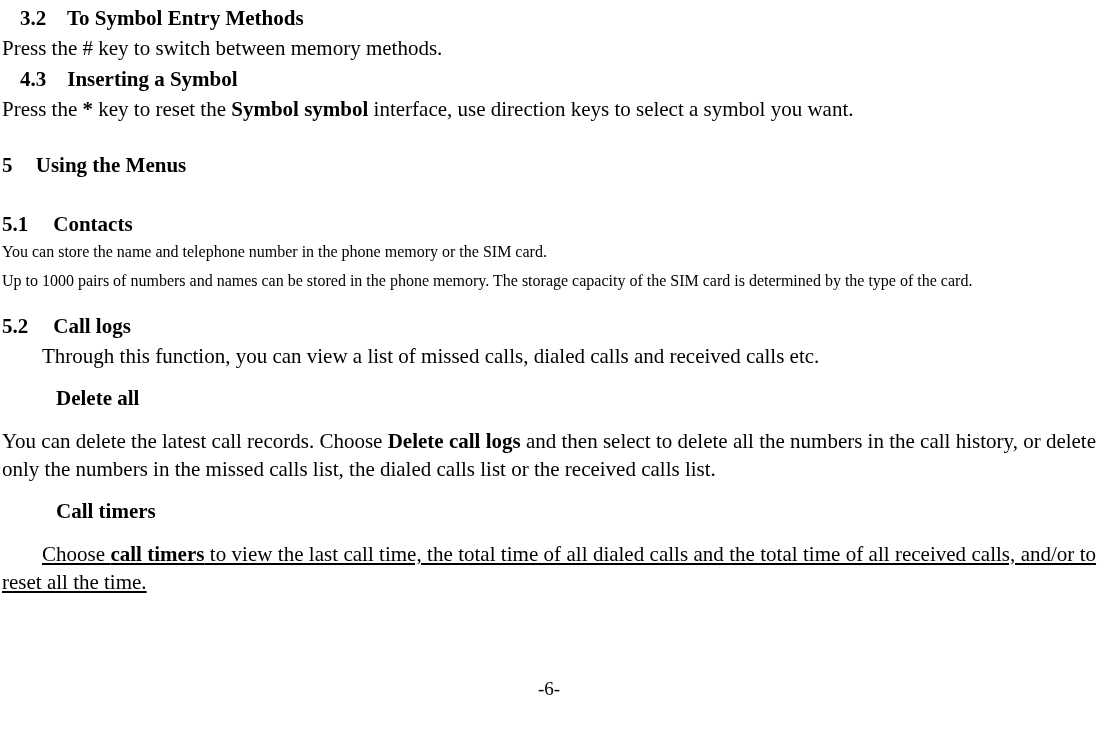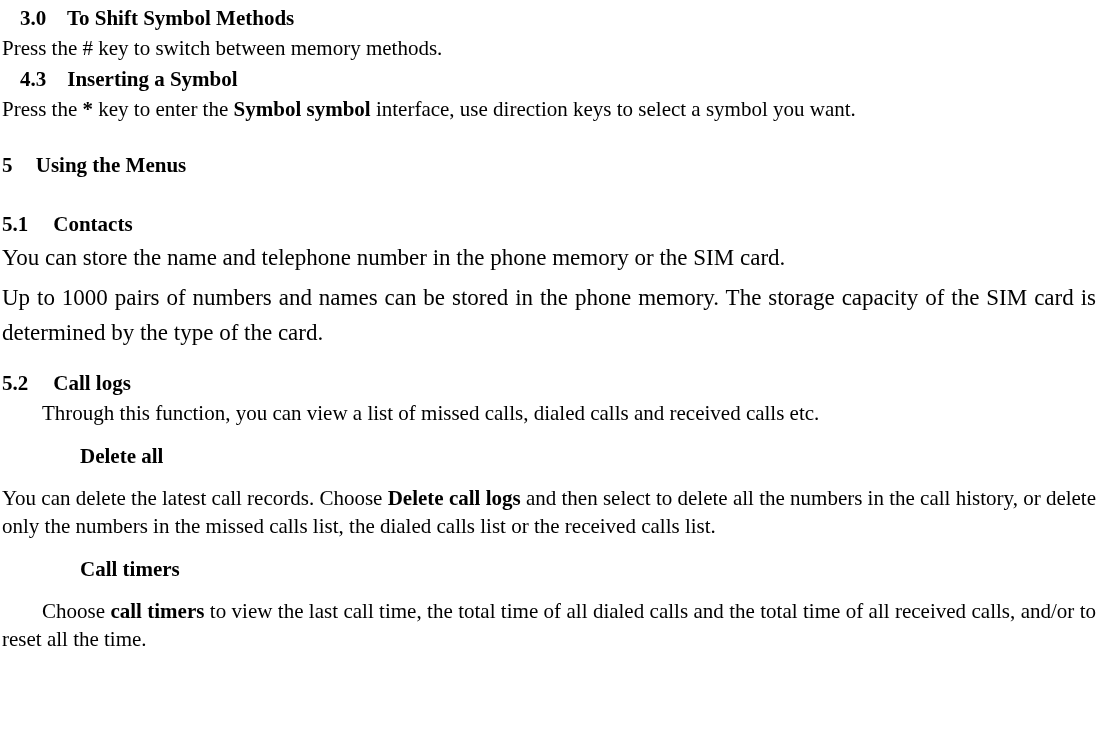--- a/index.html
+++ b/index.html
@@ -39,54 +39,54 @@
   .sub-heading .num {
     display: inline-block;
     min-width: 46px;
     margin-top: 8px;
   }
   .para {
     margin: 0 0 2px 0;
     text-align: justify;
   }
   .para-sm {
-    font-size: 23px;
+    font-size: 16px;
     margin: 0 0 4px 0;
     text-align: justify;
     line-height: 1.55;
   }
   .para-indent-sm {
     margin-left: 40px;
   }
   .sub-sub {
     font-weight: bold;
-    margin: 14px 0 14px 78px;
+    margin: 14px 0 14px 54px;
   }
   .footer {
     text-align: center;
     font-size: 19px;
     margin-top: 80px;
   }
   .bold { font-weight: bold; }
 </style>
 </head>
 <body>
 
 <div class="sec-heading">
-  <span class="num">3.0</span>
-  <span>To Shift Symbol Methods</span>
+  <span class="num">3.2</span>
+  <span>To Symbol Entry Methods</span>
 </div>
 <div class="body-indent para">Press the # key to switch between memory methods.</div>
 
 <div class="sec-heading">
   <span class="num">4.3</span>
   <span>Inserting a Symbol</span>
 </div>
 <div class="body-indent para">
-  <span>Press the </span><span class="bold">*</span><span> key to enter the </span><span class="bold">Symbol symbol</span><span> interface, use direction keys to select a symbol you want.</span>
+  <span>Press the </span><span class="bold">*</span><span> key to reset the </span><span class="bold">Symbol symbol</span><span> interface, use direction keys to select a symbol you want.</span>
 </div>
 
 <div class="h1-center">
   <span class="num">5</span>
   <span>Using the Menus</span>
 </div>
 
 <div class="sub-heading">
   <span class="num">5.1</span>
   <span>Contacts</span>
@@ -99,17 +99,17 @@
   <span>Call logs</span>
 </div>
 <div class="para para-indent-sm">Through this function, you can view a list of missed calls, dialed calls and received calls etc.</div>
 
 <div class="sub-sub">Delete all</div>
 <div class="para">
   <span>You can delete the latest call records. Choose </span><span class="bold">Delete call logs</span><span> and then select to delete all the numbers in the call history, or delete only the numbers in the missed calls list, the dialed calls list or the received calls list.</span>
 </div>
 
 <div class="sub-sub">Call timers</div>
-<div class="para" style="text-indent:40px;">
+<div class="para" style="text-indent:40px;text-decoration:underline;">
   <span>Choose </span><span class="bold">call timers</span><span> to view the last call time, the total time of all dialed calls and the total time of all received calls, and/or to reset all the time.</span>
 </div>
 
 <div class="footer">-6-</div>
 
 </body></html>

